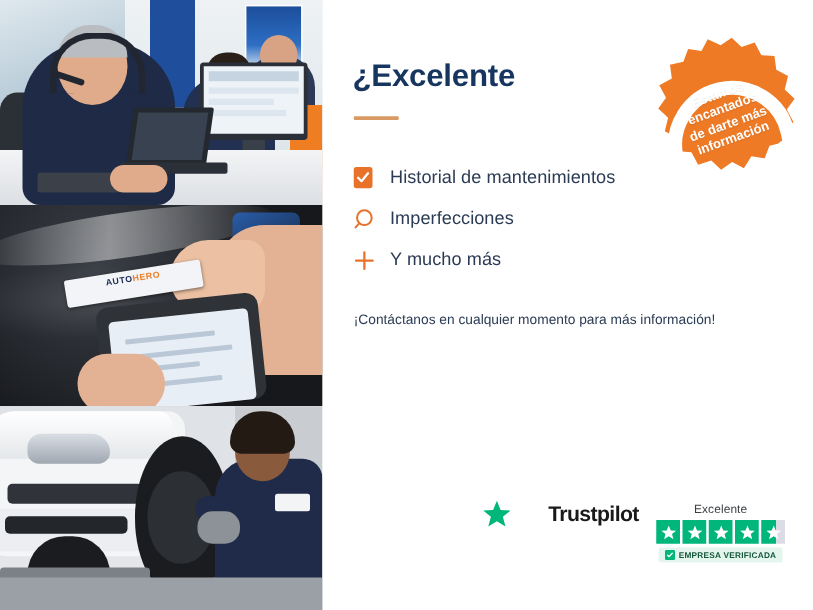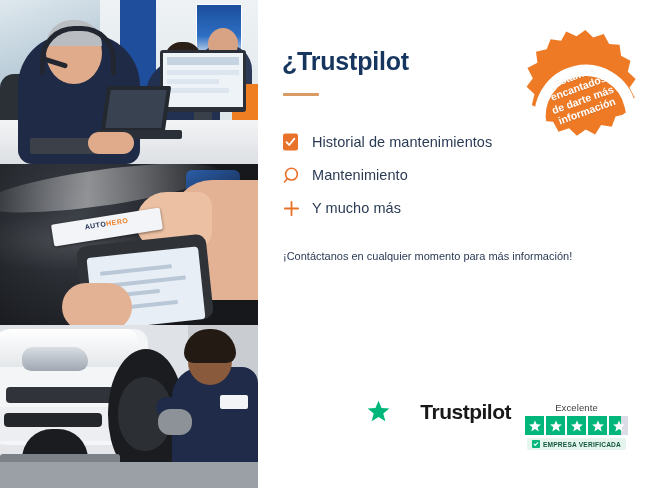--- a/index.html
+++ b/index.html
@@ -134,21 +134,21 @@
   .feature{display:flex;align-items:center;min-height:33px;}
   .feature-icon{width:30px;flex:0 0 30px;display:flex;align-items:center;justify-content:flex-start;}
   .feature-label{color:#2b3b55;font-size:14.5px;letter-spacing:.05px;}
 
   
   .para{margin:22px 0 0 1px;color:#2b3b55;font-size:11px;line-height:1.65;max-width:352px;}
 
   
   .tp{position:absolute;right:22px;bottom:38px;display:flex;align-items:center;gap:14px;}
   .tp-brand{display:flex;align-items:center;gap:5px;}
-  .tp-brand-name{font-size:21px;font-weight:bold;color:#191919;letter-spacing:-.5px;margin-left:24px;}
+  .tp-brand-name{font-size:17px;font-weight:bold;color:#191919;letter-spacing:-.5px;margin-left:24px;}
   .tp-right{display:flex;flex-direction:column;align-items:center;gap:3px;}
   .tp-excelente{font-size:9.5px;color:#3b3f44;letter-spacing:.1px;margin-top:29px;}
   .tp-stars{display:flex;gap:2px;}
   .tp-star{width:19px;height:19px;background:#00b67a;display:flex;align-items:center;justify-content:center;}
   .tp-star.partial{background:linear-gradient(90deg,#00b67a 0%,#00b67a 62%,#dcdce6 62%,#dcdce6 100%);}
   .tp-verified{display:flex;align-items:center;gap:3px;background:#e4f5ed;border-radius:2px;padding:2px 5px;}
   .tp-check{width:8px;height:8px;background:#00b67a;border-radius:1px;display:flex;align-items:center;justify-content:center;}
   .tp-verified-txt{font-size:6.6px;font-weight:bold;color:#14563c;letter-spacing:.2px;}
 </style>
 </head>
@@ -239,21 +239,21 @@
       <div class="p3-arm"></div>
       <div class="p3-glove"></div>
       <div class="p3-lift"></div>
       <div class="p3-bench"></div>
     </div>
   </div>
 
   <div class="content">
 
     <h1 class="headline">
-      <span>¿Trustpilot</span><br>
+      <span>¿Excelente</span><br>
     </h1>
     <div class="rule"></div>
 
     <div class="badge">
       <svg viewBox="0 0 118 118" xmlns="http://www.w3.org/2000/svg">
         <path fill="#ee7a26" d="M59 2
           L68 9 L78 5 L84 14 L95 13 L98 24 L108 27 L107 38 L115 45 L110 55
           L116 64 L108 71 L111 82 L100 85 L99 96 L88 96 L82 105 L72 101
           L64 109 L56 102 L46 106 L40 97 L29 98 L26 87 L16 84 L17 73
           L9 66 L14 56 L8 47 L16 40 L13 29 L24 26 L25 15 L36 15 L42 6
@@ -287,21 +287,21 @@
       </li>
 
 
       <li class="feature">
         <span class="feature-icon">
           <svg width="19" height="19" viewBox="0 0 20 20" xmlns="http://www.w3.org/2000/svg">
             <circle cx="10" cy="8.6" r="6.2" fill="none" stroke="#e8722a" stroke-width="1.7"></circle>
             <path d="M5.6 13.4 L2.6 16.8" stroke="#e8722a" stroke-width="1.7" stroke-linecap="round"></path>
           </svg>
         </span>
-        <span class="feature-label">Mantenimiento</span>
+        <span class="feature-label">Imperfecciones</span>
       </li>
 
 
       <li class="feature">
         <span class="feature-icon">
           <svg width="19" height="19" viewBox="0 0 20 20" xmlns="http://www.w3.org/2000/svg">
             <path d="M10 3 V17 M3 10 H17" stroke="#e8722a" stroke-width="1.9" stroke-linecap="round"></path>
           </svg>
         </span>
         <span class="feature-label">Y mucho más</span>

